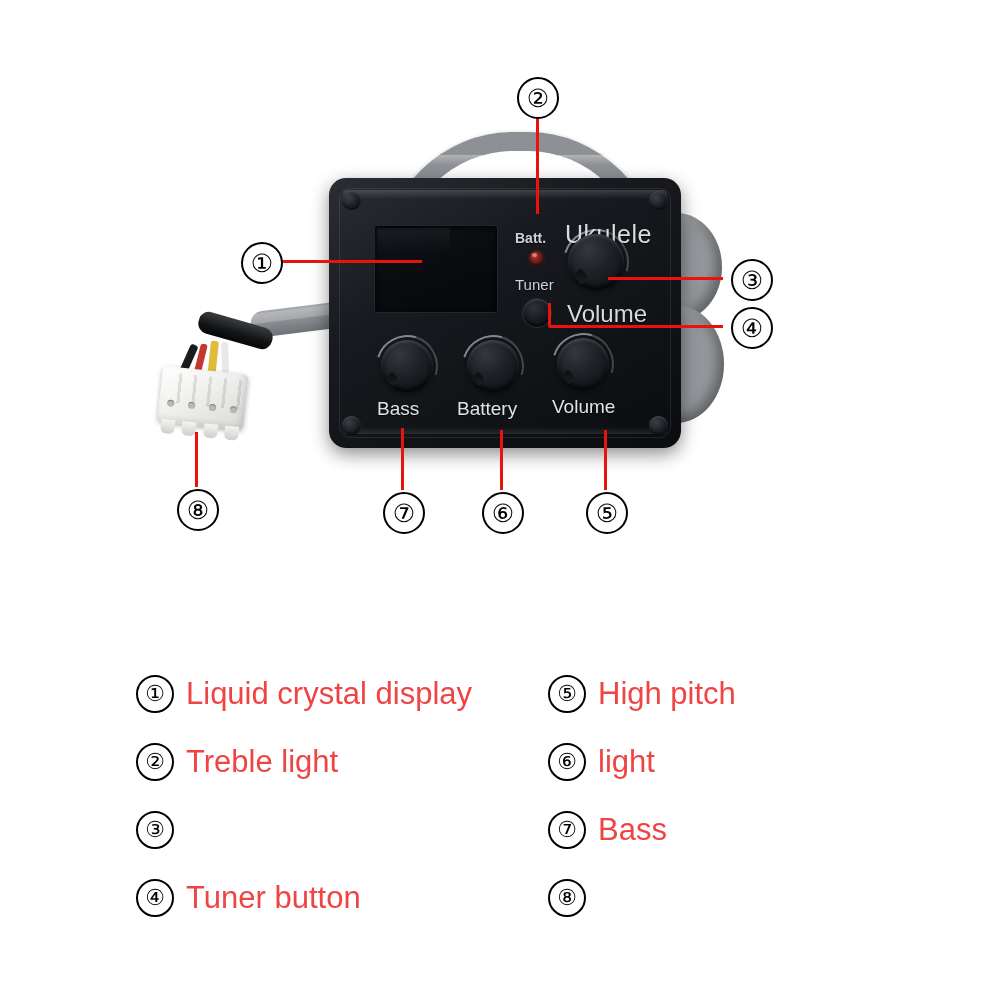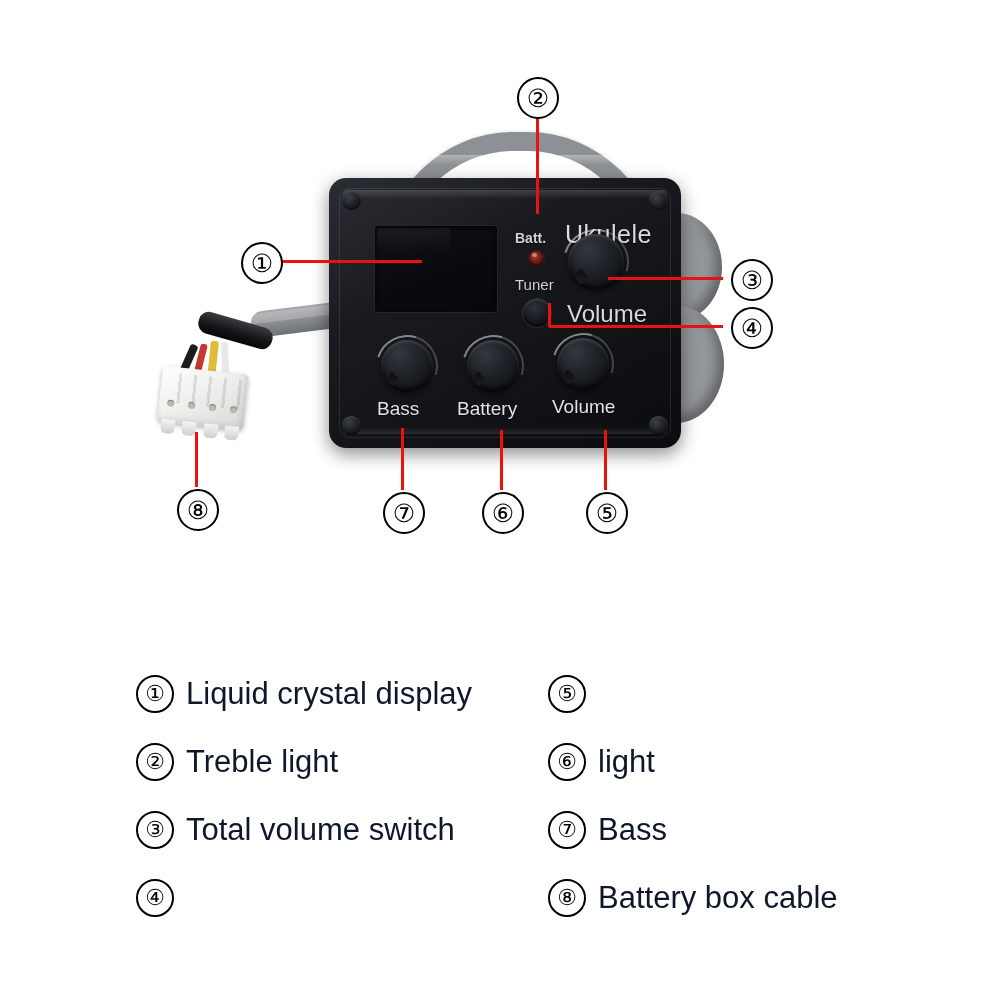--- a/index.html
+++ b/index.html
@@ -239,21 +239,21 @@
     display:flex;align-items:center;height:68px;gap:12px;
   }
   .legend-num{
     flex:0 0 auto;width:34px;height:34px;border-radius:50%;
     border:2px solid #000;
     display:flex;align-items:center;justify-content:center;
     font-size:22px;line-height:1;color:#000;
     font-family:"Liberation Serif", serif;
   }
   .legend-text{
-    font-size:31px;color:#0f172a;white-space:nowrap;
+    font-size:31px;color:#ef4444;white-space:nowrap;
     font-family:"Liberation Sans", sans-serif;
   }
 </style>
 </head>
 <body>
 
 <div id="stage">
 
   <div class="photo">
 
@@ -352,39 +352,39 @@
       <div class="legend-row">
         <span class="legend-num">①</span>
         <span class="legend-text">Liquid crystal display</span>
       </div>
       <div class="legend-row">
         <span class="legend-num">②</span>
         <span class="legend-text">Treble light</span>
       </div>
       <div class="legend-row">
         <span class="legend-num">③</span>
-        <span class="legend-text">Total volume switch</span>
       </div>
       <div class="legend-row">
         <span class="legend-num">④</span>
+        <span class="legend-text">Tuner button</span>
       </div>
     </div>
 
     <div class="legend-col right">
       <div class="legend-row">
         <span class="legend-num">⑤</span>
+        <span class="legend-text">High pitch</span>
       </div>
       <div class="legend-row">
         <span class="legend-num">⑥</span>
         <span class="legend-text">light</span>
       </div>
       <div class="legend-row">
         <span class="legend-num">⑦</span>
         <span class="legend-text">Bass</span>
       </div>
       <div class="legend-row">
         <span class="legend-num">⑧</span>
-        <span class="legend-text">Battery box cable</span>
       </div>
     </div>
   </div>
 
 </div>
 
 </body></html>

